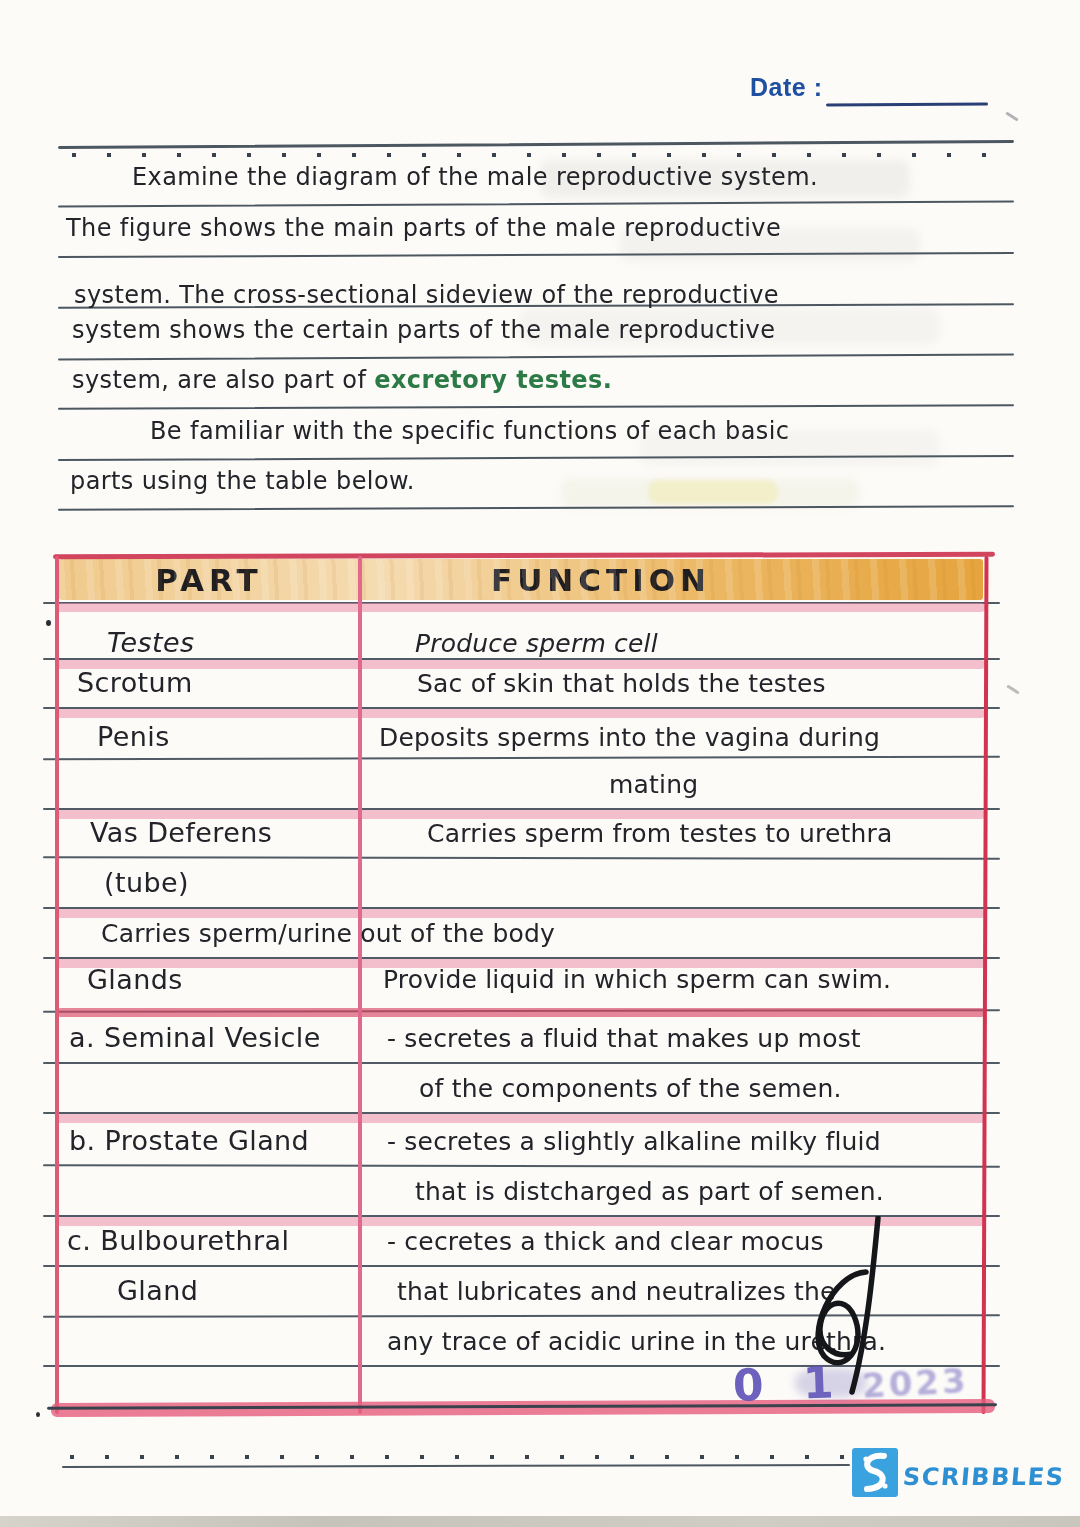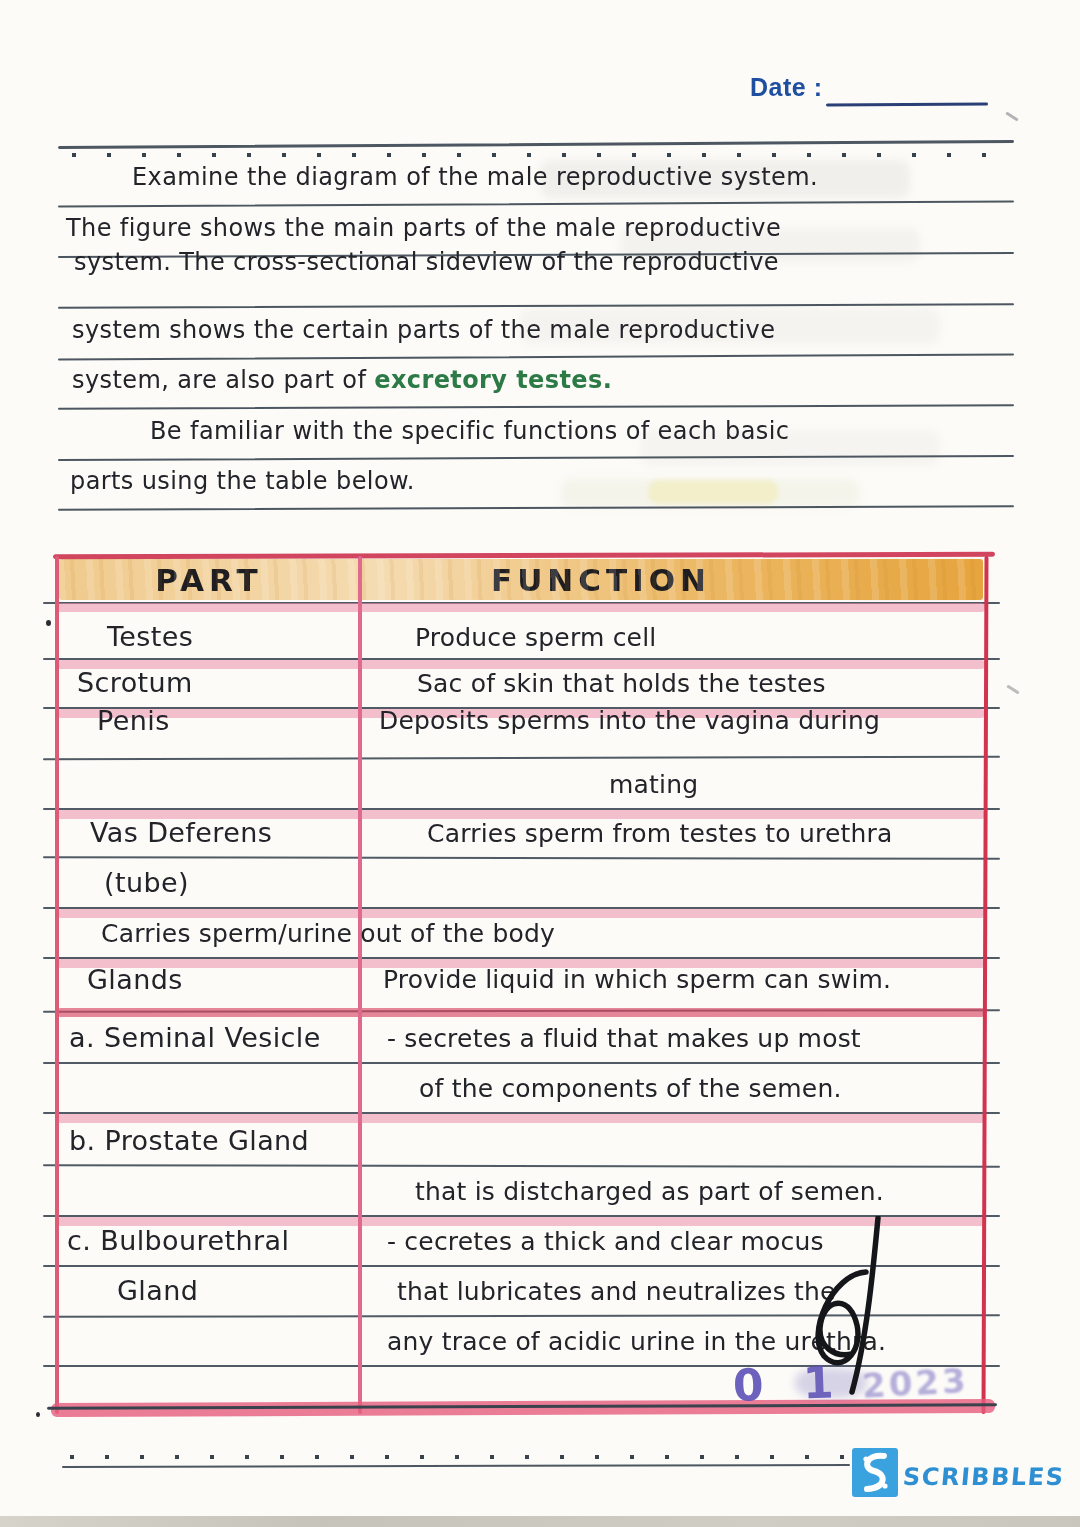--- a/index.html
+++ b/index.html
@@ -121,21 +121,21 @@
   <div class="rule" style="top:203px; transform:rotate(-.3deg);"></div>
   <div class="rule" style="top:254px; transform:rotate(-.25deg);"></div>
   <div class="rule" style="top:305px; transform:rotate(-.2deg);"></div>
   <div class="rule" style="top:356px; transform:rotate(-.3deg);"></div>
   <div class="rule" style="top:406px; transform:rotate(-.2deg);"></div>
   <div class="rule" style="top:457px; transform:rotate(-.25deg);"></div>
   <div class="rule" style="top:507px; transform:rotate(-.2deg);"></div>
 
   <span class="itxt" style="top:163px; left:132px;">Examine the diagram of the male reproductive system.</span>
   <span class="itxt" style="top:214px; left:66px;">The figure shows the main parts of the male reproductive</span>
-  <span class="itxt" style="top:248px; left:74px;">system. The cross-sectional sideview of the reproductive</span>
+  <span class="itxt" style="top:281px; left:74px;">system. The cross-sectional sideview of the reproductive</span>
   <span class="itxt" style="top:316px; left:72px;">system shows the certain parts of the male reproductive</span>
   <span class="itxt" style="top:366px; left:72px;"><span>system, are also part of </span><span class="green">excretory testes.</span></span>
   <span class="itxt" style="top:417px; left:150px;">Be familiar with the specific functions of each basic</span>
   <span class="itxt" style="top:467px; left:70px;">parts using the table below.</span>
 
   <div class="tbl">
 
     <div class="t-head">
       <div class="th1">
         <span class="th-txt">PART</span>
@@ -172,29 +172,29 @@
     <div class="t-pink" style="top:558px;"></div>
     <div class="t-pink" style="top:661px;"></div>
 
     <div class="t-top"></div>
     <div class="t-left"></div>
     <div class="t-right"></div>
     <div class="t-div"></div>
     <div class="t-bottom"></div>
     <div class="t-bottom-ink"></div>
 
-    <div class="t-row" style="top:49px;height:56px;">
+    <div class="t-row" style="top:55px;height:56px;font-style:italic;">
       <div class="c1" style="padding-left:48px;">Testes</div>
       <div class="c2" style="padding-left:56px;">Produce sperm cell</div>
     </div>
     <div class="t-row" style="top:102px;height:49px;">
       <div class="c1" style="padding-left:18px;">Scrotum</div>
       <div class="c2" style="padding-left:58px;">Sac of skin that holds the testes</div>
     </div>
-    <div class="t-row" style="top:142px;height:54px;align-items:center;">
+    <div class="t-row" style="top:151px;height:54px;">
       <div class="c1" style="padding-left:38px;">Penis</div>
       <div class="c2" style="padding-left:20px;">Deposits sperms into the vagina during</div>
     </div>
     <div class="t-row" style="top:201px;height:51px;">
       <div class="c1"></div>
       <div class="c2" style="padding-left:250px;">mating</div>
     </div>
     <div class="t-row" style="top:252px;height:49px;">
       <div class="c1" style="padding-left:12px;margin-left:19px;">Vas Deferens</div>
       <div class="c2" style="padding-left:49px;">Carries sperm from testes to urethra</div>
@@ -213,20 +213,21 @@
     <div class="t-row" style="top:454px;height:52px;justify-content:space-between;">
       <div class="c1" style="padding-left:10px;">a. Seminal Vesicle</div>
       <div class="c2" style="padding-left:28px;">- secretes a fluid that makes up most</div>
     </div>
     <div class="t-row" style="top:506px;height:50px;">
       <div class="c1"></div>
       <div class="c2" style="padding-left:60px;">of the components of the semen.</div>
     </div>
     <div class="t-row" style="top:556px;height:53px;">
       <div class="c1" style="padding-left:10px;">b. Prostate Gland</div>
+      <div class="c2" style="padding-left:28px;">- secretes a slightly alkaline milky fluid</div>
     </div>
     <div class="t-row" style="top:609px;height:50px;">
       <div class="c1"></div>
       <div class="c2" style="padding-left:56px;">that is distcharged as part of semen.</div>
     </div>
     <div class="t-row" style="top:659px;height:50px;">
       <div class="c1" style="padding-left:8px;">c. Bulbourethral</div>
       <div class="c2" style="padding-left:28px;text-align:right;">- cecretes a thick and clear mocus</div>
     </div>
     <div class="t-row" style="top:709px;height:50px;">

